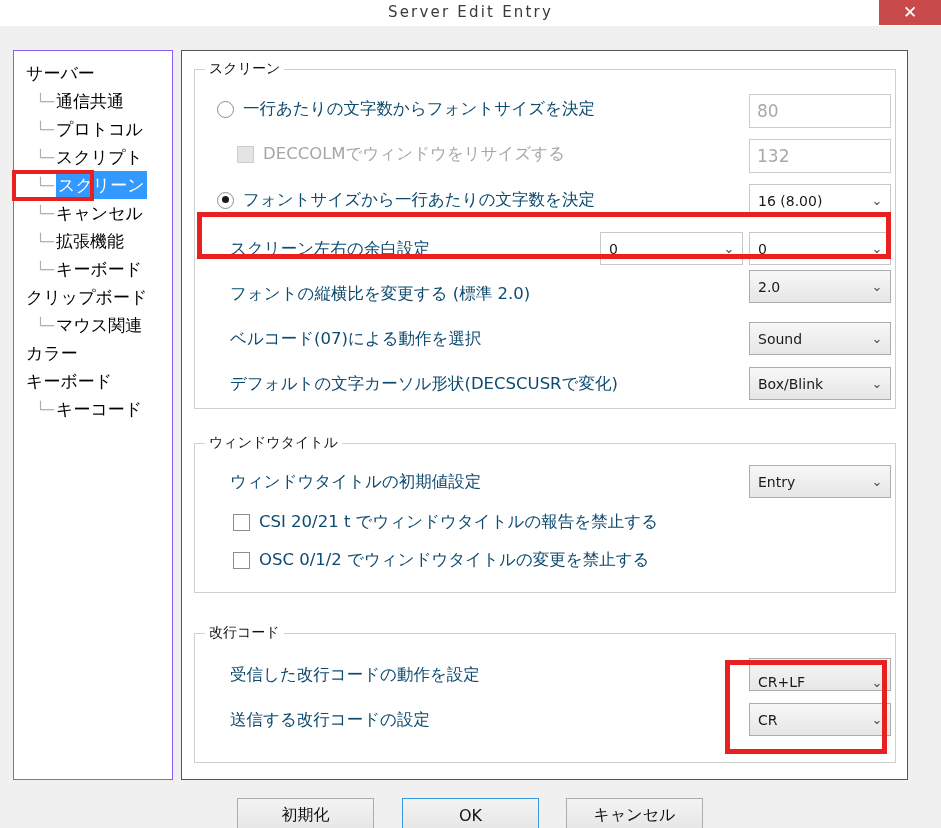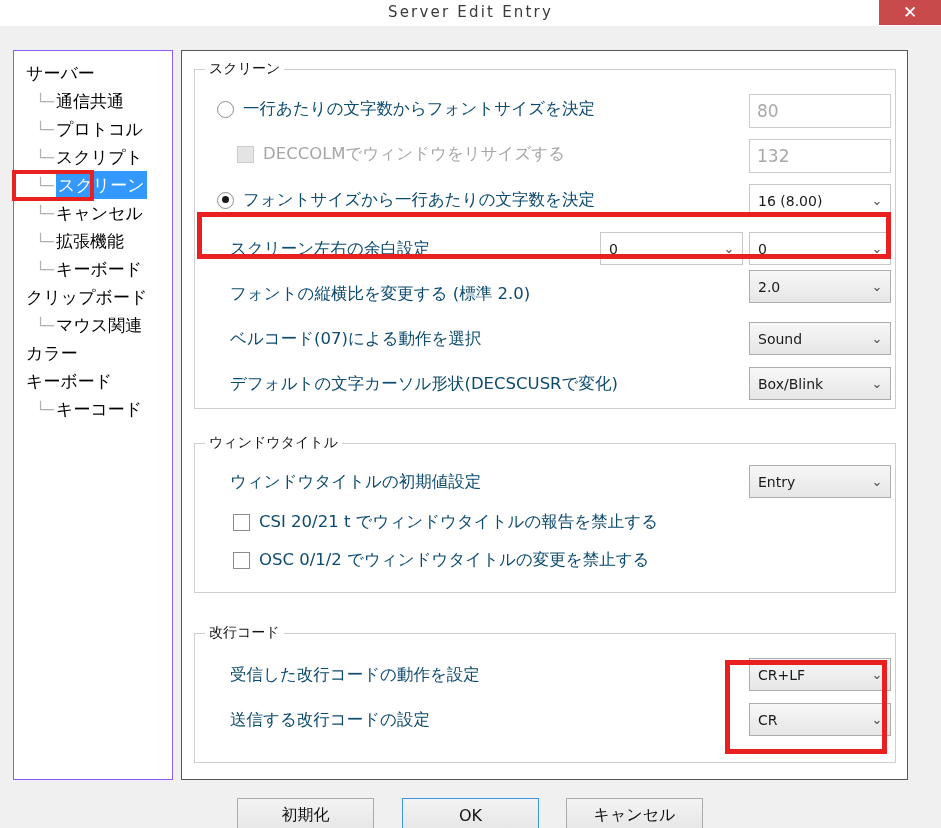--- a/index.html
+++ b/index.html
@@ -290,21 +290,21 @@
           <span class="row-label">OSC 0/1/2 でウィンドウタイトルの変更を禁止する</span>
         </div>
       </div>
 
       <div class="groupbox" id="gb-newline">
         <div class="gtitle">改行コード</div>
 
         <div class="row" style="left:35px; top:30px;">
           <span class="row-label">受信した改行コードの動作を設定</span>
         </div>
-        <div class="combo gray" style="left:554px; top:24px; width:142px;">
+        <div class="combo gray" style="left:554px; top:24px; width:142px;align-items:flex-end;">
           <span class="cval">CR+LF</span>
           <span class="carrow">⌄</span>
         </div>
 
         <div class="row" style="left:35px; top:75px;">
           <span class="row-label">送信する改行コードの設定</span>
         </div>
         <div class="combo gray" style="left:554px; top:69px; width:142px;">
           <span class="cval">CR</span>
           <span class="carrow">⌄</span>

